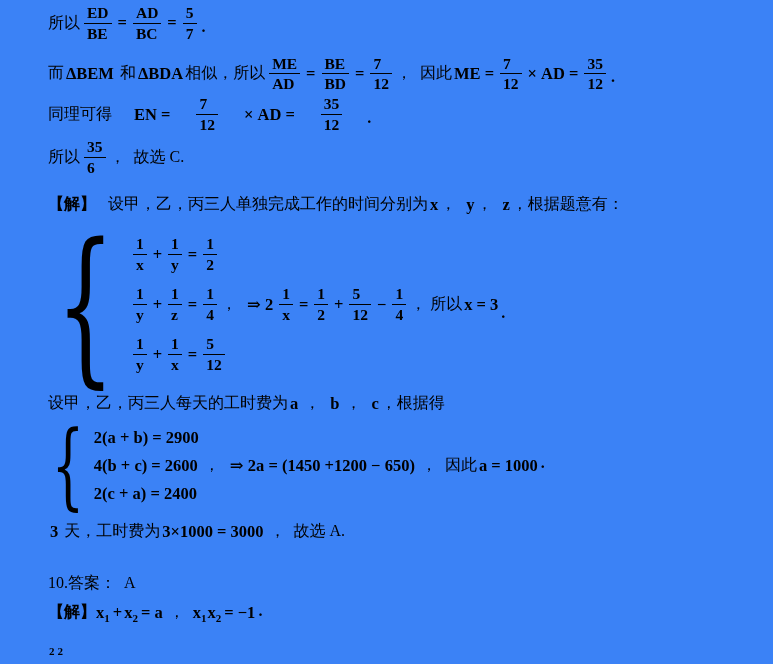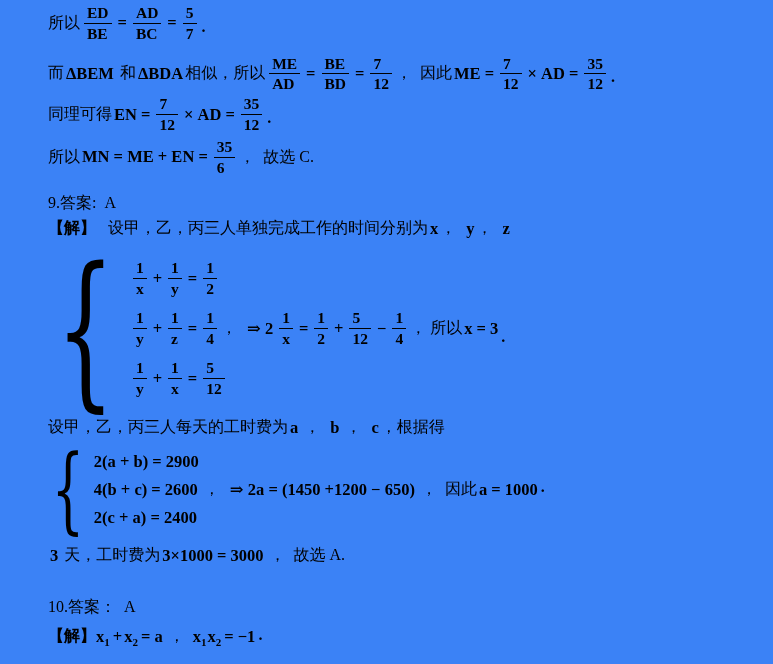--- a/index.html
+++ b/index.html
@@ -33,21 +33,21 @@
   .sys-row{display:flex;align-items:center;}
   .sys1 .sys-row{height:48px;margin:1px 0;}
   .sys2 .sys-row{height:26px;margin:1px 0;}
   .brace{display:flex;align-items:center;font-family:"DejaVu Serif","Liberation Serif",serif;
          font-weight:400;line-height:1;transform:scaleX(0.55);transform-origin:center;}
   .sys1 .brace{font-size:168px;margin:0 -10px 0 -16px;}
   .sys2 .brace{font-size:94px;margin:0 -6px 0 -10px;}
   
   .l1{margin-bottom:12px;}
   .l2{margin-bottom:2px;}
-  .l3{margin-bottom:4px;}
+  .l3{margin-bottom:4px;gap:20px;}
   .l4{margin-bottom:16px;}
   .h9{margin-bottom:2px;min-height:22px;}
   .i9{margin-bottom:4px;min-height:24px;}
   .sys1{margin-bottom:4px;}
   .fee{margin-bottom:2px;min-height:22px;align-items:center;}
   .sys2{margin:4px 0 8px 0;}
   .concl{margin-bottom:30px;min-height:22px;}
   .h10{margin-bottom:4px;min-height:22px;}
   .t10a{margin-bottom:8px;min-height:28px;}
   .t10b{min-height:34px;}
@@ -117,39 +117,36 @@
       </span>
       <span class="math">×&nbsp;AD&nbsp;=</span>
       <span class="frac">
         <span class="num">35</span>
         <span class="den">12</span>
       </span>
       <span class="dot">.</span>
     </div>
   <div class="line l4">
       <span class="cn">所以</span>
-      <span class="math">MN&nbsp;=&nbsp;ME&nbsp;+&nbsp;EN&nbsp;=</span>
       <span class="frac">
         <span class="num">35</span>
         <span class="den">6</span>
       </span>
       <span class="cn">，&nbsp;&nbsp;故选&nbsp;C.</span>
     </div>
 
-  <div class="line h9">
-      <span class="cn">9.答案:&nbsp;&nbsp;A</span>
-    </div>
   <div class="line i9">
       <span class="cn bold">【解】</span>
       <span class="cn">&nbsp;&nbsp;&nbsp;设甲，乙，丙三人单独完成工作的时间分别为</span>
       <span class="math">x</span>
       <span class="cn">，&nbsp;&nbsp;</span>
       <span class="math">y</span>
       <span class="cn">，&nbsp;&nbsp;</span>
       <span class="math">z</span>
+      <span class="cn">，根据题意有：</span>
     </div>
 
   <div class="system sys1">
     <span class="brace">{</span>
     <div class="sys-rows">
       <div class="sys-row">
           <span class="frac">
             <span class="num">1</span>
             <span class="den">x</span>
           </span>

